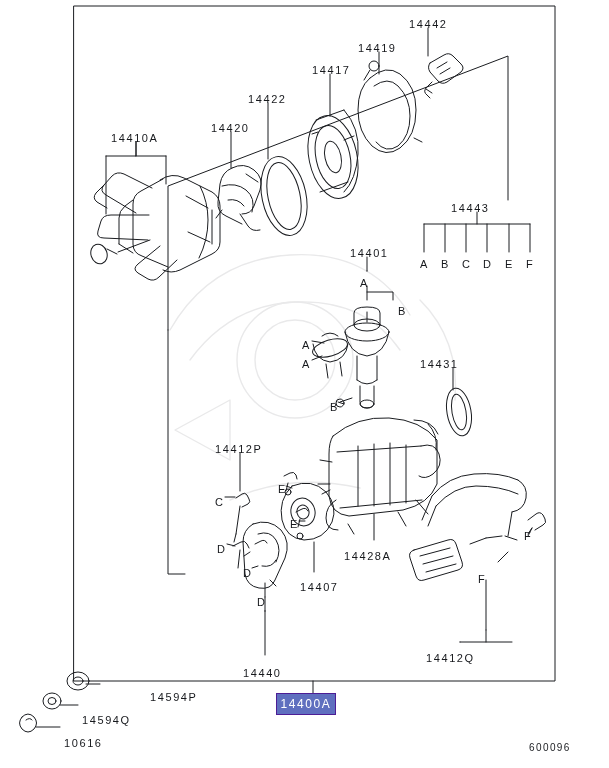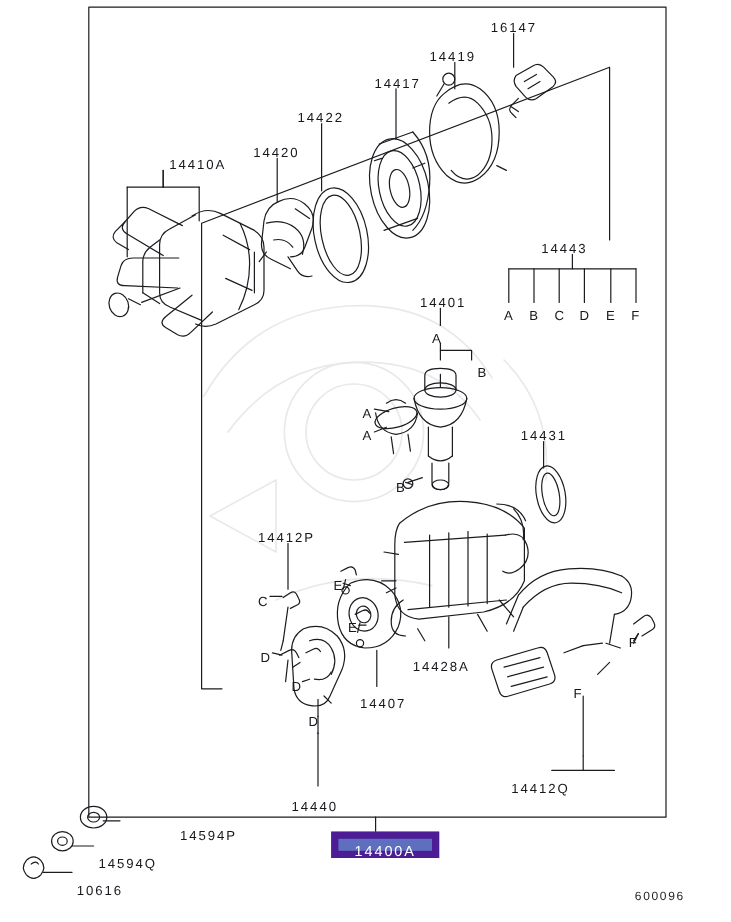--- a/index.html
+++ b/index.html
@@ -42,24 +42,24 @@
   .lbl.code {
     font-size: 10px;
     letter-spacing: 1.4px;
     color: #1a1c20;
     padding-left: 24px;
   }
   #highlight {
     position: absolute;
     left: 276px;
     top: 693px;
-    width: 90px;
+    width: 60px;
     height: 22px;
     background: #5f6fbf;
-    border: 6px solid #4c1d95;
+    border: 1px solid #4c1d95;
     box-sizing: border-box;
   }
   #highlight span {
     display: block;
     width: 100%;
     text-align: center;
     line-height: 20px;
     color: #ffffff;
     font-size: 12px;
     letter-spacing: 1.6px;
@@ -331,29 +331,29 @@
 
         <path d="M60 705 l18 0"></path>
 
         <path d="M36 727 l24 0"></path>
 
         <path d="M313 681 l0 12"></path>
       </g>
     </g>
   </svg>
 
-  <div class="lbl" style="left:409px; top:18px;">16147</div>
+  <div class="lbl" style="left:409px; top:18px;">14442</div>
   <div class="lbl" style="left:358px; top:42px;">14419</div>
   <div class="lbl" style="left:312px; top:64px;">14417</div>
   <div class="lbl" style="left:248px; top:93px;text-align:right;">14422</div>
   <div class="lbl" style="left:211px; top:122px;">14420</div>
-  <div class="lbl" style="left:111px; top:132px;margin-left:30px;">14410A</div>
+  <div class="lbl" style="left:111px; top:132px;">14410A</div>
   <div class="lbl" style="left:451px; top:202px;">14443</div>
   <div class="lbl" style="left:350px; top:247px;">14401</div>
-  <div class="lbl" style="left:434px; top:358px;">14431</div>
+  <div class="lbl" style="left:420px; top:358px;">14431</div>
   <div class="lbl" style="left:215px; top:443px;">14412P</div>
   <div class="lbl" style="left:344px; top:550px;">14428A</div>
   <div class="lbl" style="left:300px; top:581px;">14407</div>
   <div class="lbl" style="left:426px; top:652px;">14412Q</div>
   <div class="lbl" style="left:243px; top:667px;">14440</div>
   <div class="lbl" style="left:104px; top:691px;margin-left:46px;">14594P</div>
   <div class="lbl" style="left:82px; top:714px;">14594Q</div>
   <div class="lbl" style="left:64px; top:737px;">10616</div>
 
   <div class="lbl sub" style="left:360px; top:277px;">A</div>

